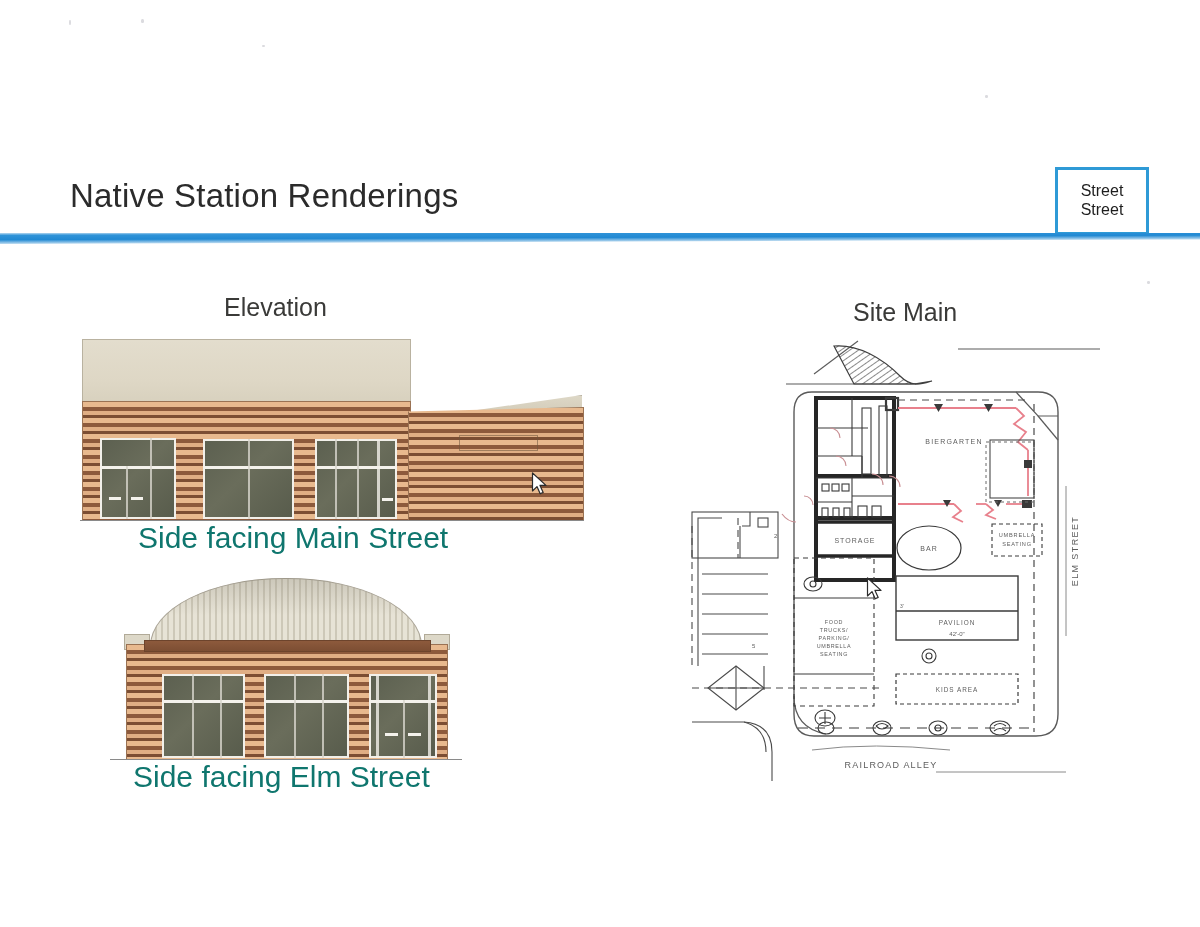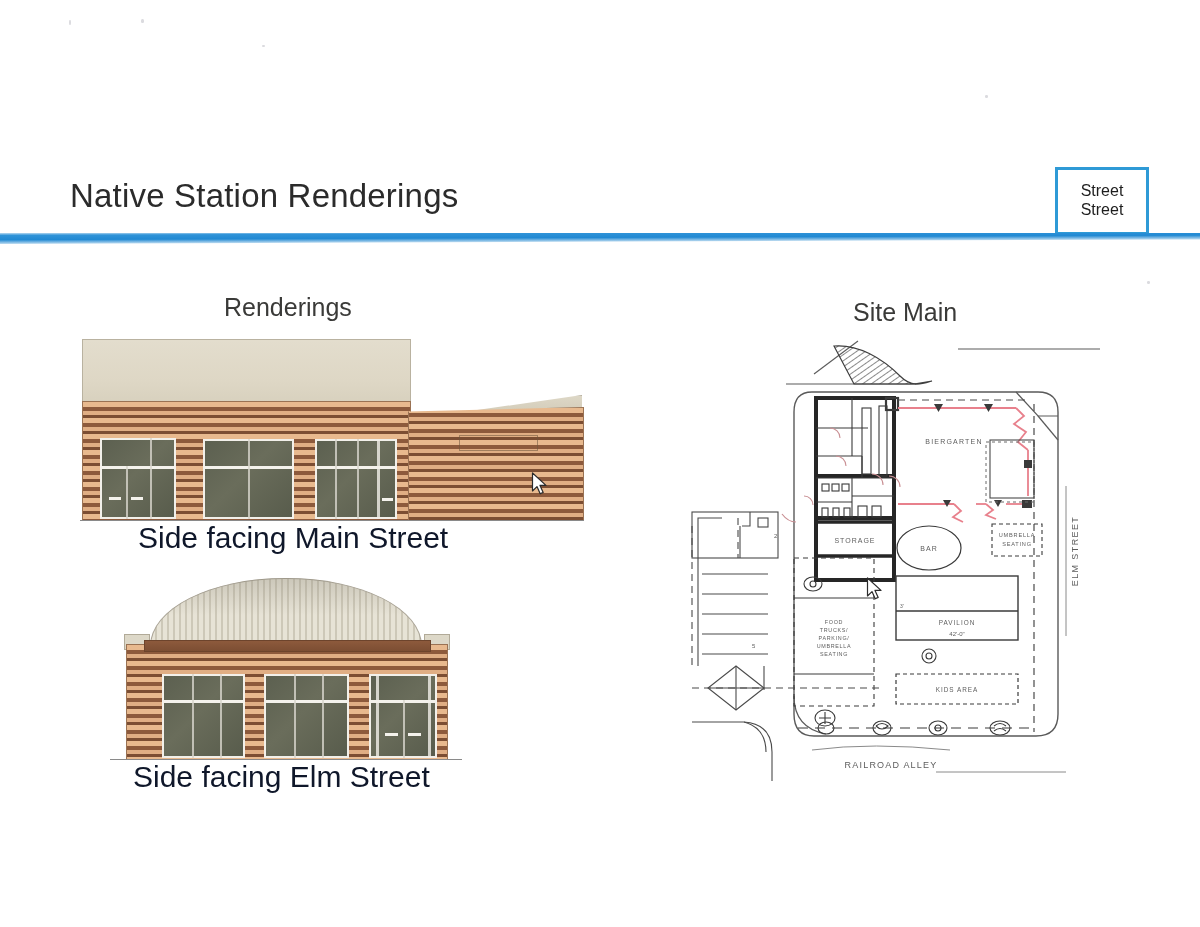--- a/index.html
+++ b/index.html
@@ -89,21 +89,21 @@
     font-family: "Liberation Sans", sans-serif;
     white-space: nowrap;
   }
   #heading-elevation { left: 224px; top: 293px; }
   #heading-siteplan  { left: 853px; top: 298px; }
 
   
   .caption {
     position: absolute;
     font-size: 30px;
-    color: #0f172a;
+    color: #0f766e;
     font-family: "Liberation Sans", sans-serif;
     white-space: nowrap;
   }
   #caption-main { left: 138px; top: 521px; }
   #caption-elm  { left: 133px; top: 760px; }
 
   
   #elevation-main {
     position: absolute;
     left: 72px;
@@ -258,21 +258,21 @@
 
 <div id="logo-box">
   <span>Street</span>
   <span>Street</span>
 </div>
 
 <div id="title-rule">
   <div class="bar"></div>
 </div>
 
-<div class="col-heading" id="heading-elevation">Renderings</div>
+<div class="col-heading" id="heading-elevation">Elevation</div>
 <div class="col-heading" id="heading-siteplan">Site Main</div>
 
 <div id="elevation-main">
   <div class="parapet"></div>
   <div class="wing-roof"></div>
   <div class="brick" id="brick-main"></div>
   <div class="brick" id="brick-wing"></div>
 
   <div class="ghost-rect" style="left:387px; top:96px; width:77px; height:14px;"></div>
 

